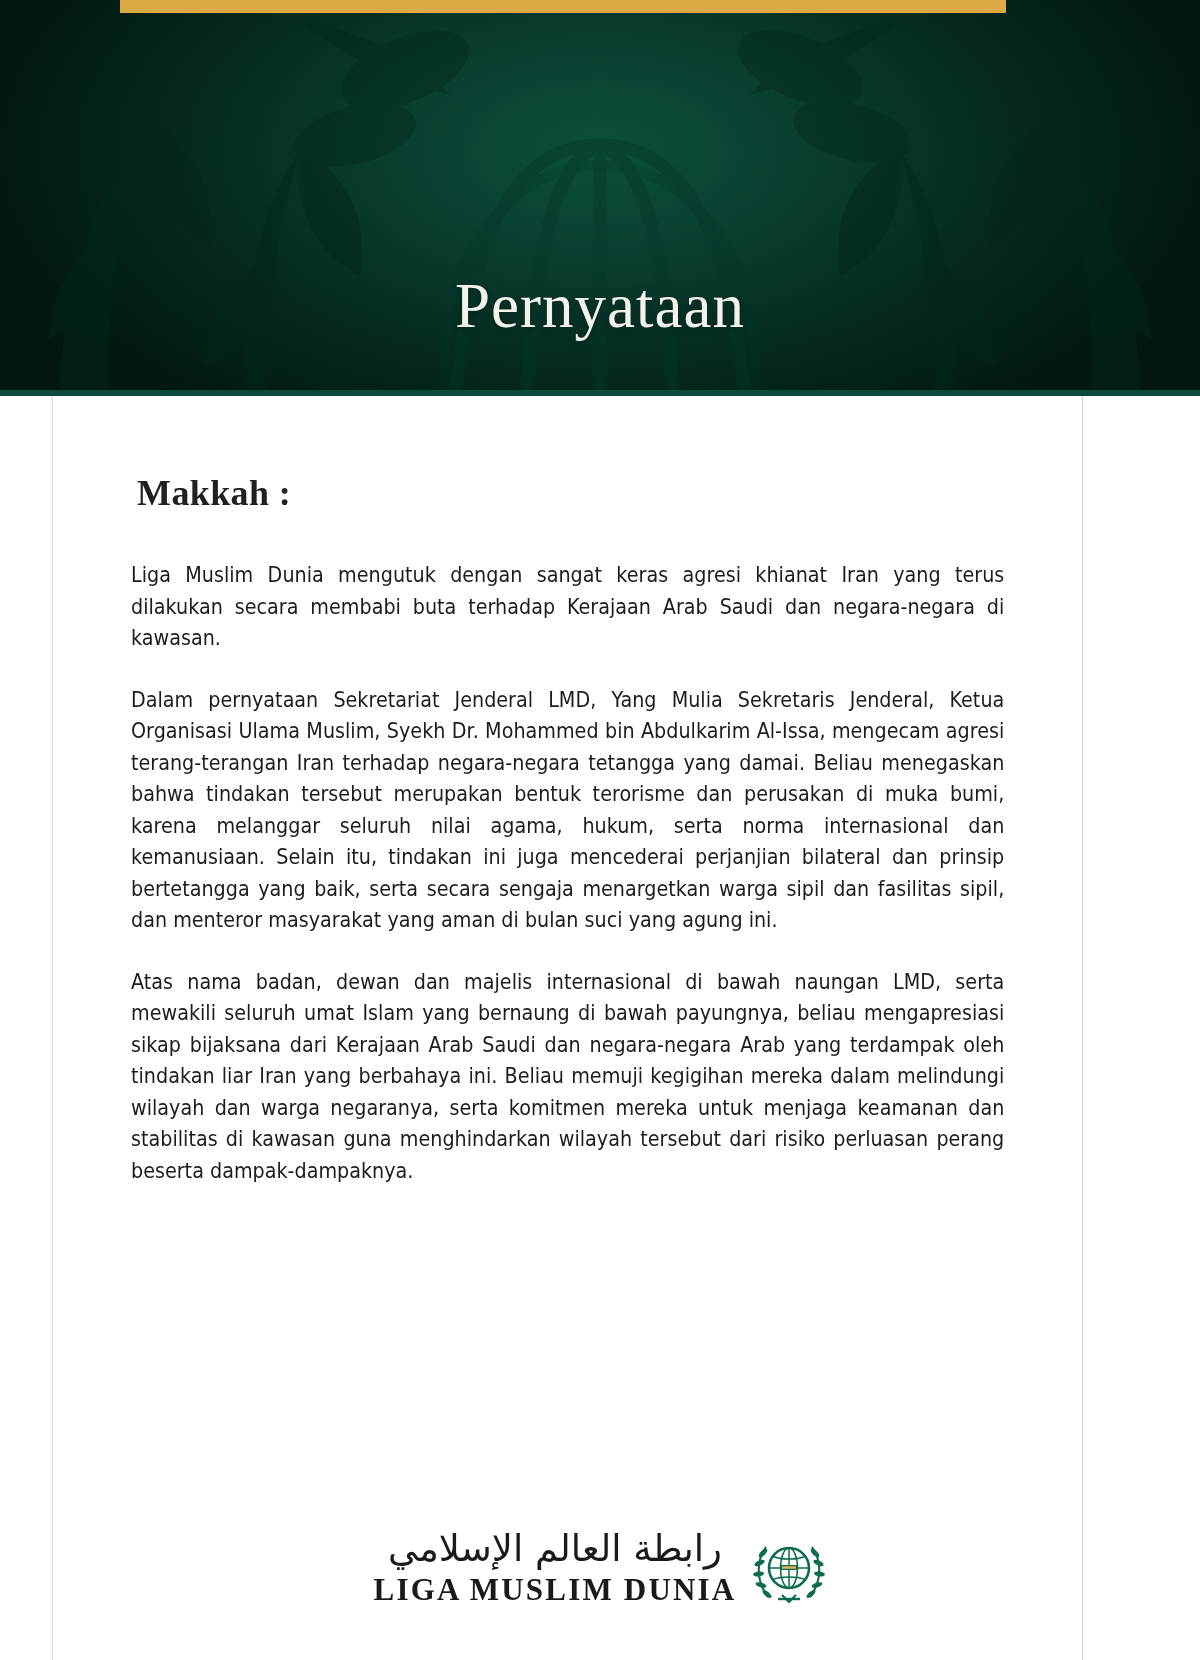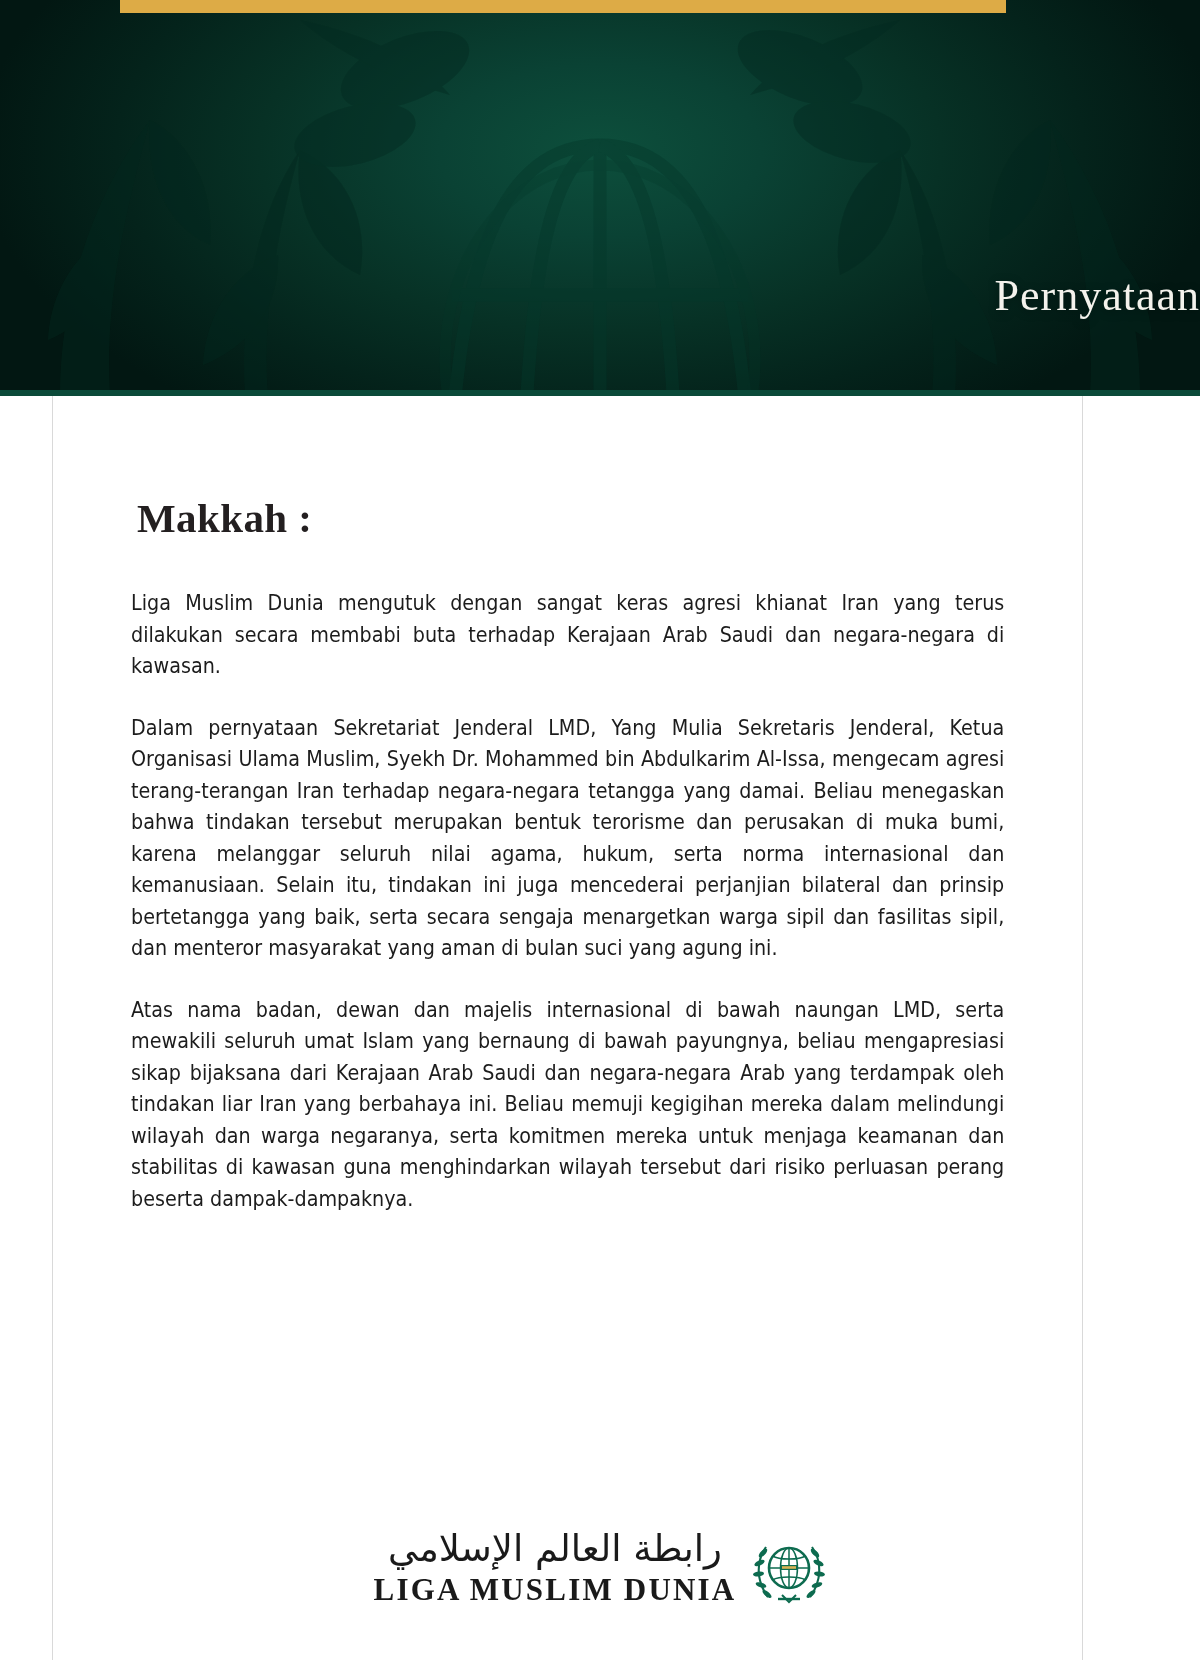--- a/index.html
+++ b/index.html
@@ -57,24 +57,24 @@
     height: 13px;
     background: #ddab46;
     z-index: 5;
   }
 
   .header-title {
     position: absolute;
     left: 0;
     right: 0;
     top: 270px;
-    text-align: right;
+    text-align: center;
     color: #f4f2ec;
     font-family: "Liberation Serif", "DejaVu Serif", serif;
-    font-size: 44px;
+    font-size: 63px;
     font-weight: 400;
     letter-spacing: 1px;
     z-index: 6;
     text-shadow: 0 2px 10px rgba(0,0,0,0.35);
   }
 
   .header-bottom-rule {
     position: absolute;
     left: 0;
     bottom: 0;
@@ -110,24 +110,24 @@
   }
 
   .content {
     position: absolute;
     left: 131px;
     top: 0;
     width: 873px;
   }
 
   .makkah-heading {
-    margin-top: 98px;
+    margin-top: 76px;
     margin-left: 6px;
     font-family: "Liberation Serif", "DejaVu Serif", serif;
-    font-size: 41px;
+    font-size: 36px;
     font-weight: bold;
     color: #231f20;
     letter-spacing: 0.4px;
   }
 
   .para {
     margin-top: 30px;
     font-family: "DejaVu Sans", "Liberation Sans", sans-serif;
     font-size: 20.5px;
     line-height: 31.5px;

